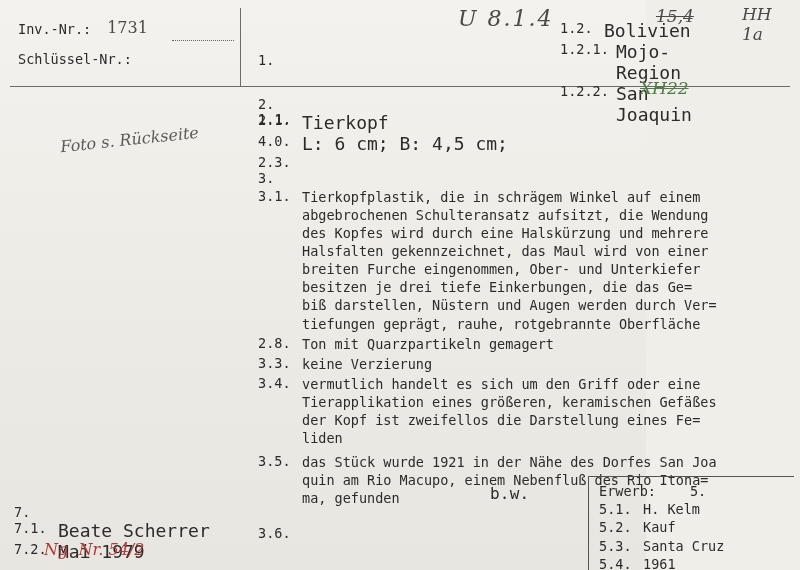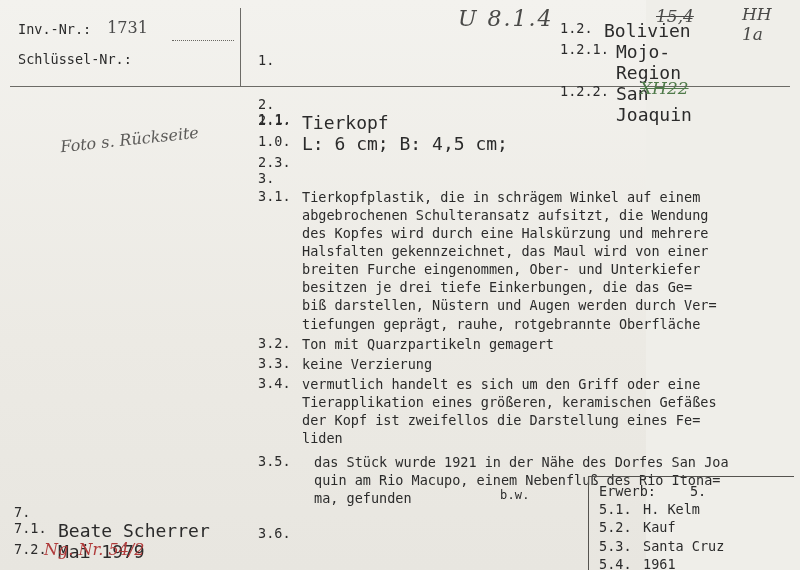--- a/index.html
+++ b/index.html
@@ -165,23 +165,23 @@
   }
   
   #footer-left {
     position: absolute;
     left: 14px;
     bottom: 8px;
     width: 300px;
   }
   #bw {
     position: absolute;
-    left: 500px;
+    left: 490px;
     bottom: 66px;
-    font-size: 12px;
+    font-size: 16px;
   }
   #acq-box {
     position: absolute;
     left: 588px;
     top: 476px;
     width: 206px;
     height: 94px;
     border-left: 1px solid #55534f;
     border-top: 1px solid #55534f;
     box-sizing: border-box;
@@ -255,21 +255,21 @@
 
     <div class="num-line">
       <span class="num">2.</span>
       <span class="txt"></span>
     </div>
     <div class="num-line">
       <span class="num">2.1.</span>
       <span class="txt">Tierkopf</span>
     </div>
     <div class="num-line">
-      <span class="num">1.0.</span>
+      <span class="num">4.0.</span>
       <span class="txt">L: 6 cm; B: 4,5 cm;</span>
     </div>
     <div class="num-line">
       <span class="num">2.3.</span>
       <span class="txt"></span>
     </div>
     <div class="num-line">
       <span class="num">3.</span>
       <span class="txt"></span>
     </div>
@@ -279,35 +279,35 @@
       <span class="para">Tierkopfplastik, die in schrägem Winkel auf einem
 abgebrochenen Schulteransatz aufsitzt, die Wendung
 des Kopfes wird durch eine Halskürzung und mehrere
 Halsfalten gekennzeichnet, das Maul wird von einer
 breiten Furche eingenommen, Ober- und Unterkiefer
 besitzen je drei tiefe Einkerbungen, die das Ge=
 biß darstellen, Nüstern und Augen werden durch Ver=
 tiefungen geprägt, rauhe, rotgebrannte Oberfläche</span>
     </div>
     <div class="blockrow">
-      <span class="num">3.2.</span>
+      <span class="num">2.8.</span>
       <span class="para">Ton mit Quarzpartikeln gemagert</span>
     </div>
     <div class="blockrow">
       <span class="num">3.3.</span>
       <span class="para">keine Verzierung</span>
     </div>
     <div class="blockrow">
       <span class="num">3.4.</span>
       <span class="para">vermutlich handelt es sich um den Griff oder eine
 Tierapplikation eines größeren, keramischen Gefäßes
 der Kopf ist zweifellos die Darstellung eines Fe=
 liden</span>
     </div>
-    <div class="blockrow" style="margin-top:6px;gap:12px;">
+    <div class="blockrow" style="margin-top:6px;">
       <span class="num">3.5.</span>
       <span class="para">das Stück wurde 1921 in der Nähe des Dorfes San Joa
 quin am Rio Macupo, einem Nebenfluß des Rio Itona=
 ma, gefunden</span>
     </div>
     <div class="blockrow" style="margin-top:18px;">
       <span class="num">3.6.</span>
       <span class="para"></span>
     </div>
   </div>

